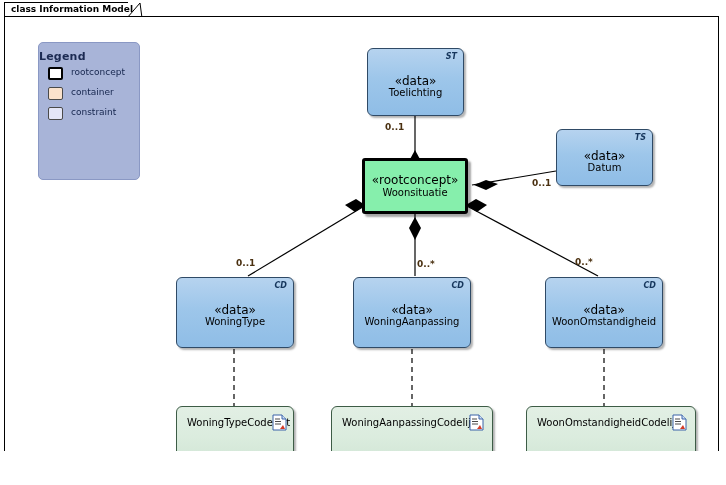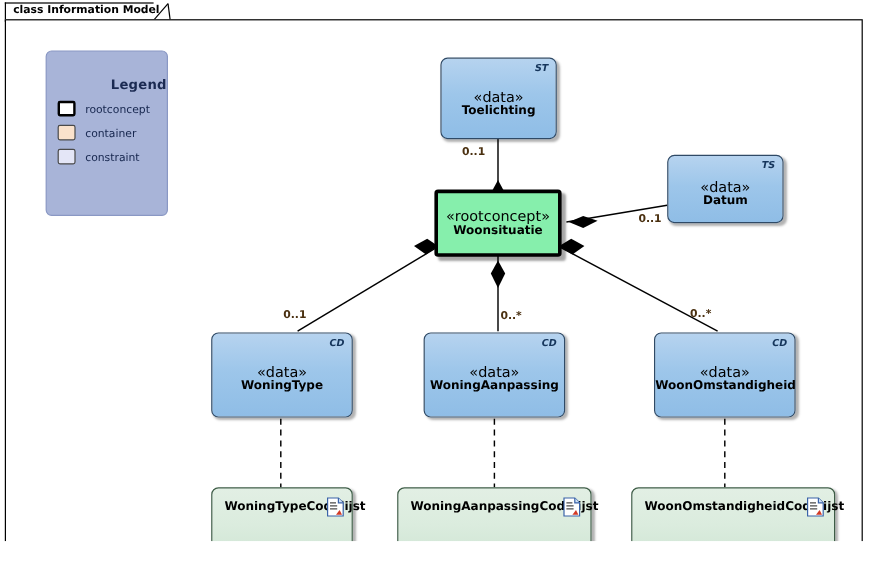--- a/index.html
+++ b/index.html
@@ -64,30 +64,30 @@
     left: 38px;
     top: 42px;
     width: 102px;
     height: 138px;
     background: #a8b4d8;
     border: 1px solid #8a98c4;
     border-radius: 5px;
     box-sizing: border-box;
   }
   #legend-title {
-    text-align: right;
+    text-align: left;
     font-size: 11px;
     font-weight: bold;
     color: #1b2a52;
-    margin-top: 21px;
+    margin-top: 7px;
     letter-spacing: .2px;
   }
   .legend-row {
     display: flex;
-    align-items: flex-end;
+    align-items: flex-start;
     margin: 4px 0 0 9px;
     height: 16px;
   }
   .legend-swatch {
     width: 15px;
     height: 13px;
     border: 1px solid #4a4a4a;
     border-radius: 2px;
     box-sizing: border-box;
     margin-right: 8px;
@@ -115,21 +115,21 @@
     text-align: center;
     font-size: 12px;
     color: #000;
   }
   .cls .cname {
     position: absolute;
     left: 0;
     right: 0;
     text-align: center;
     font-size: 10px;
-    font-weight: bold;
+    font-weight: normal;
     color: #000;
   }
   .cls .corner {
     position: absolute;
     top: 3px;
     right: 6px;
     font-size: 8px;
     font-style: italic;
     color: #16365c;
     font-weight: bold;

